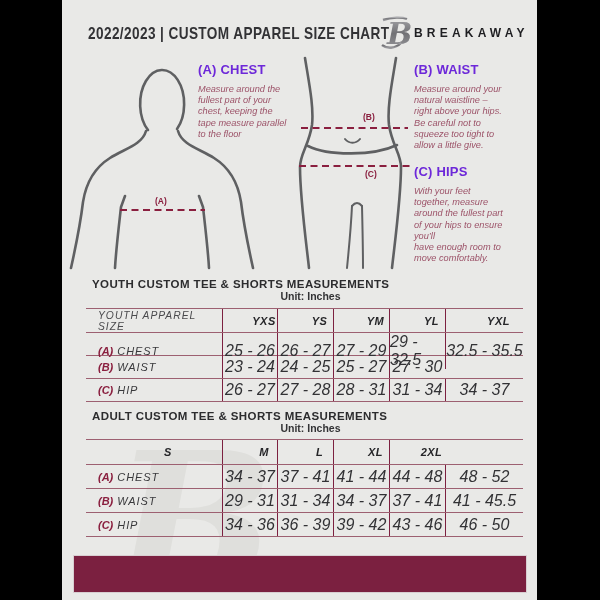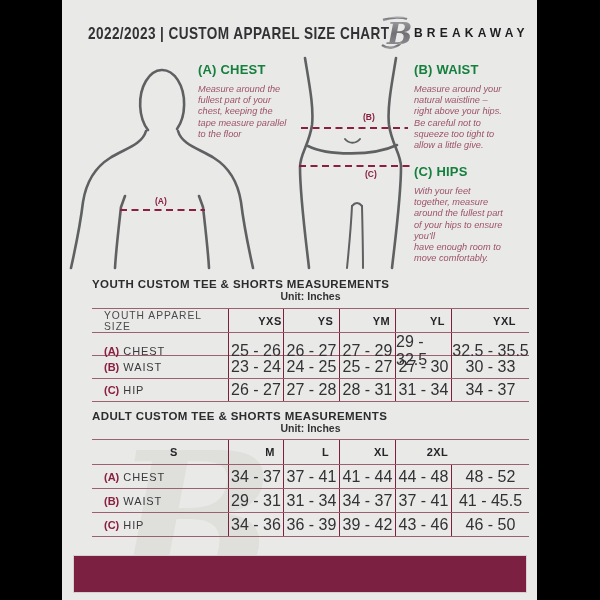--- a/index.html
+++ b/index.html
@@ -14,32 +14,32 @@
   .brand{position:absolute;left:352px;top:26px;font-size:12px;font-weight:bold;color:#1f1f22;
          letter-spacing:4.2px;white-space:nowrap;}
 
   
   .figures{position:absolute;left:0;top:55px;}
   .fig-line{fill:none;stroke:#5f6062;stroke-width:2.6;stroke-linecap:round;}
   .dash{fill:none;stroke:#8a1f3f;stroke-width:2.2;stroke-dasharray:7 4.5;}
   .measure-label{position:absolute;font-size:8.5px;font-weight:bold;color:#8a1f3f;}
 
   
-  .blk-h{position:absolute;font-size:13px;font-weight:bold;color:#15803d;letter-spacing:.2px;white-space:nowrap;}
+  .blk-h{position:absolute;font-size:13px;font-weight:bold;color:#6d28d9;letter-spacing:.2px;white-space:nowrap;}
   .blk-p{position:absolute;font-size:9.2px;font-style:italic;color:#9c5268;line-height:11.2px;
          white-space:pre-line;width:120px;}
 
   
   .sec-title{position:absolute;left:30px;width:437px;text-align:left;font-size:11.5px;font-weight:bold;
              color:#2c2c2e;letter-spacing:.4px;}
   .sec-unit{position:absolute;left:30px;width:437px;text-align:center;font-size:10.5px;font-weight:bold;
             color:#333335;}
 
   
-  .tbl{position:absolute;left:30px;width:437px;border-top:1.2px solid #9d6071;border-bottom:1.2px solid #9d6071;}
+  .tbl{position:absolute;left:24px;width:437px;border-top:1.2px solid #9d6071;border-bottom:1.2px solid #9d6071;font-style:italic;}
   .trow{display:grid;grid-template-columns:136px 55px 56px 56px 56px 78px;}
   .trow + .trow{border-top:1.2px solid #9d6071;}
   .trow.head{height:23px;}
   .trow.data{height:22px;}
   .t2 .trow.head{height:24px;}
   .t2 .trow.data{height:23px;}
   .c{display:flex;align-items:center;justify-content:center;}
   .c + .c{border-left:1.6px solid #7c2040;}
   .c.first{justify-content:flex-start;padding-left:12px;}
   .hd-first{font-size:10.3px;color:#4a4a4d;letter-spacing:1px;}
@@ -155,21 +155,20 @@
         </div>
         <div class="trow data">
           <div class="c first">
               <span class="pfx">(B)</span>
               <span class="nm">WAIST</span>
             </div>
           <div class="c val">23 - 24</div>
           <div class="c val">24 - 25</div>
           <div class="c val">25 - 27</div>
           <div class="c val">27 - 30</div>
-          <div class="c val">30 - 33</div>
         </div>
         <div class="trow data">
           <div class="c first">
               <span class="pfx">(C)</span>
               <span class="nm">HIP</span>
             </div>
           <div class="c val">26 - 27</div>
           <div class="c val">27 - 28</div>
           <div class="c val">28 - 31</div>
           <div class="c val">31 - 34</div>

